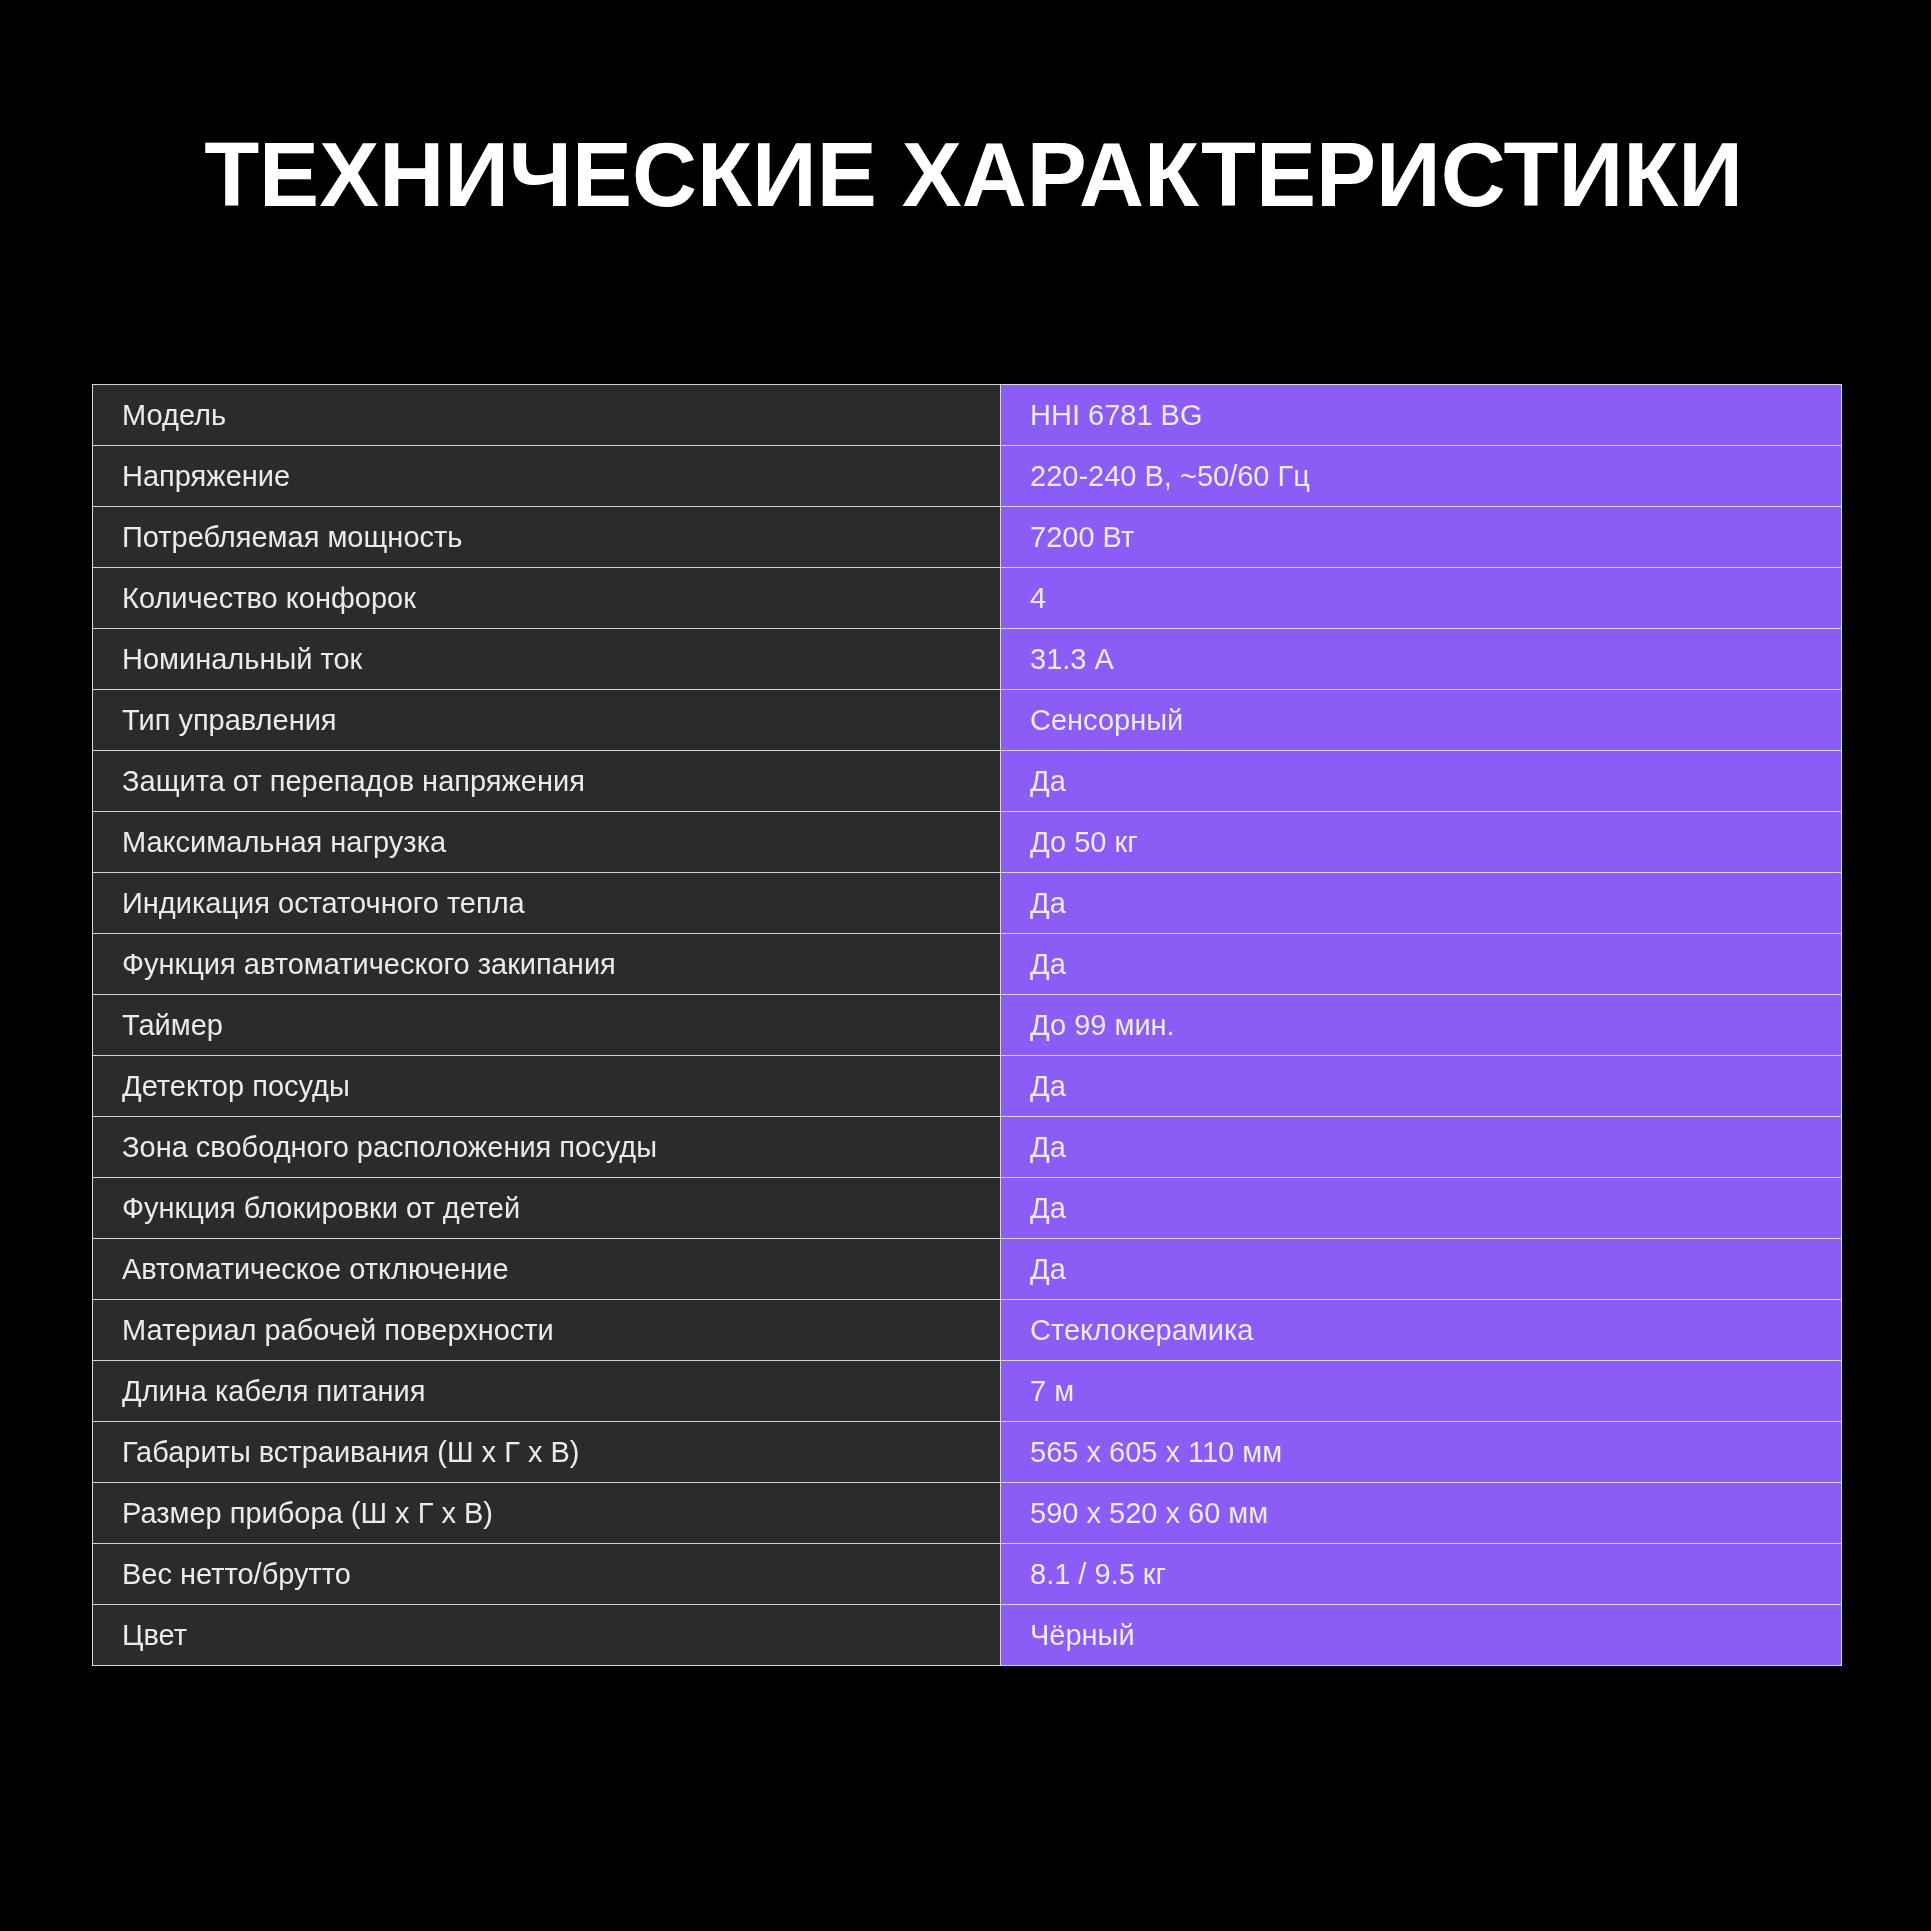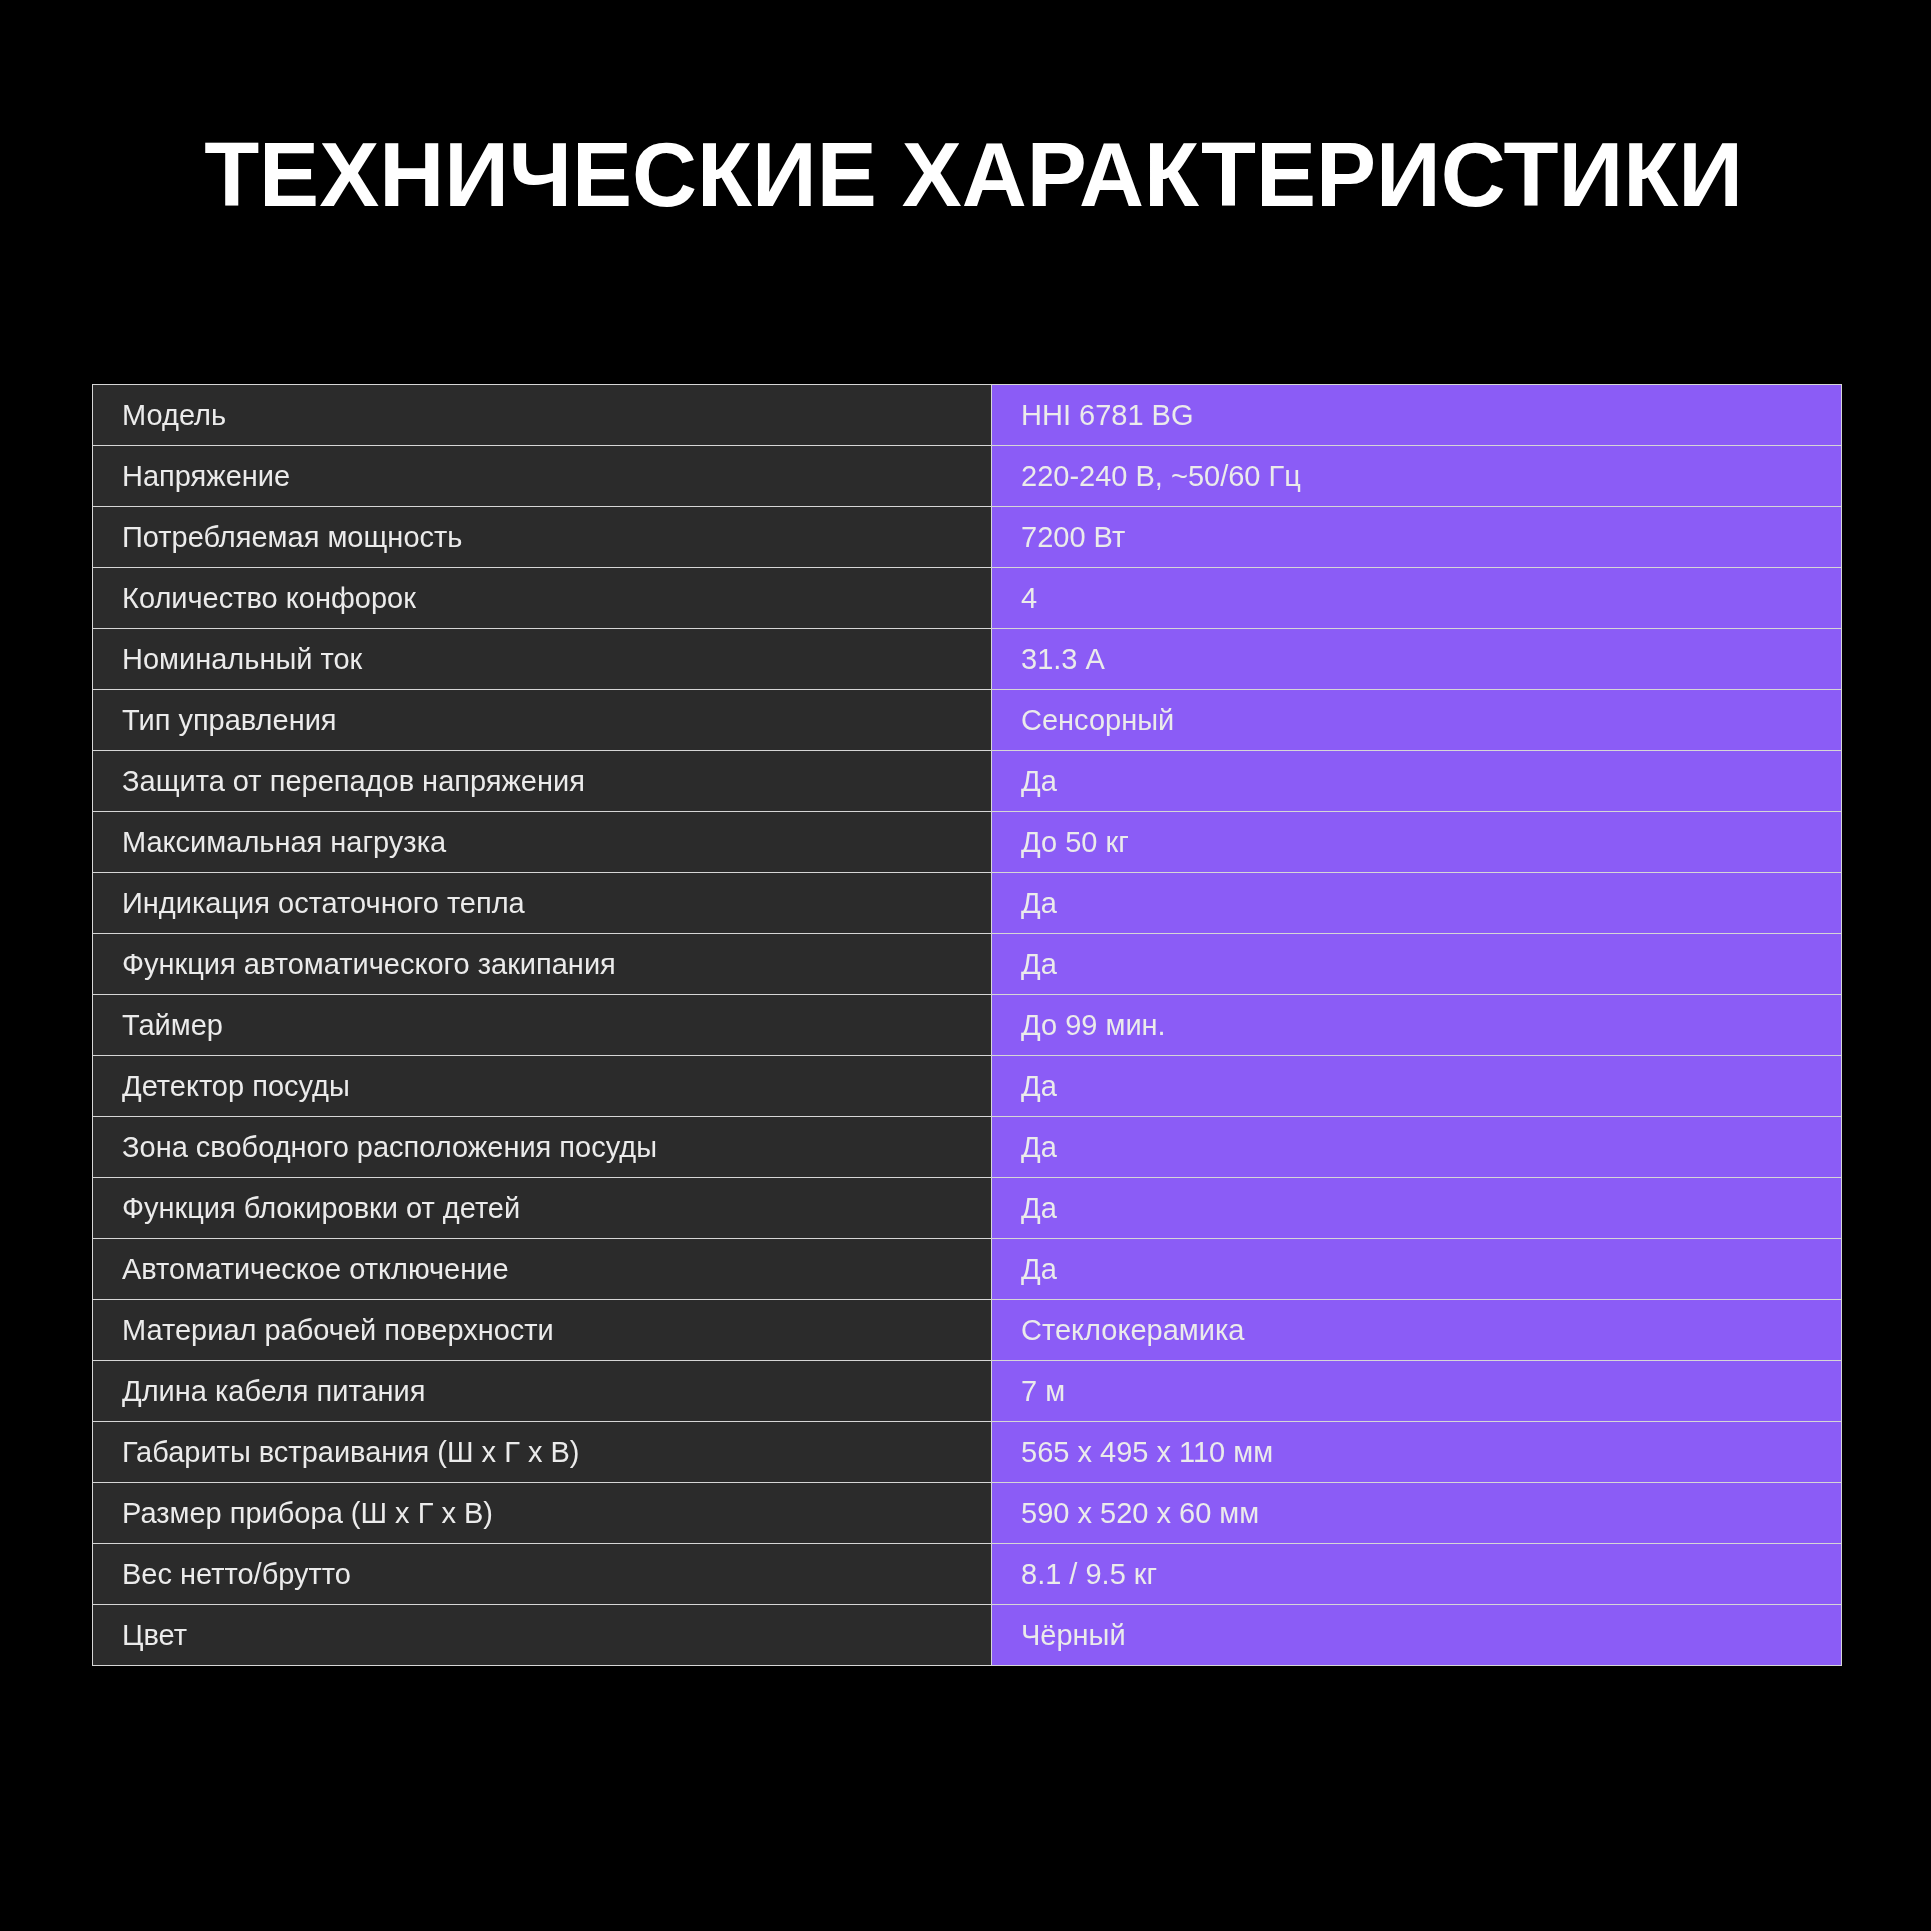--- a/index.html
+++ b/index.html
@@ -38,21 +38,21 @@
     table-layout: fixed;
   }
   table.spec-table td {
     border: 1.9px solid #d6d6d6;
     height: 60px;
     vertical-align: middle;
     font-family: "Liberation Sans", sans-serif;
     font-weight: 400;
     font-size: 29px;
     color: #ebebeb;
-    padding: 0 3px 0 29px;
+    padding: 0 12px 0 29px;
     white-space: nowrap;
     overflow: hidden;
   }
   table.spec-table td.label-cell {
     background: #2b2b2b;
     width: 866px;
   }
   table.spec-table td.value-cell {
     background: #8b5cf6;
   }
@@ -127,21 +127,21 @@
     <tr>
       <td class="label-cell">Материал рабочей поверхности</td>
       <td class="value-cell">Стеклокерамика</td>
     </tr>
     <tr>
       <td class="label-cell">Длина кабеля питания</td>
       <td class="value-cell">7 м</td>
     </tr>
     <tr>
       <td class="label-cell">Габариты встраивания (Ш х Г х В)</td>
-      <td class="value-cell">565 х 495 х 110 мм</td>
+      <td class="value-cell">565 х 605 х 110 мм</td>
     </tr>
     <tr>
       <td class="label-cell">Размер прибора (Ш х Г х В)</td>
       <td class="value-cell">590 х 520 х 60 мм</td>
     </tr>
     <tr>
       <td class="label-cell">Вес нетто/брутто</td>
       <td class="value-cell">8.1 / 9.5 кг</td>
     </tr>
     <tr>

